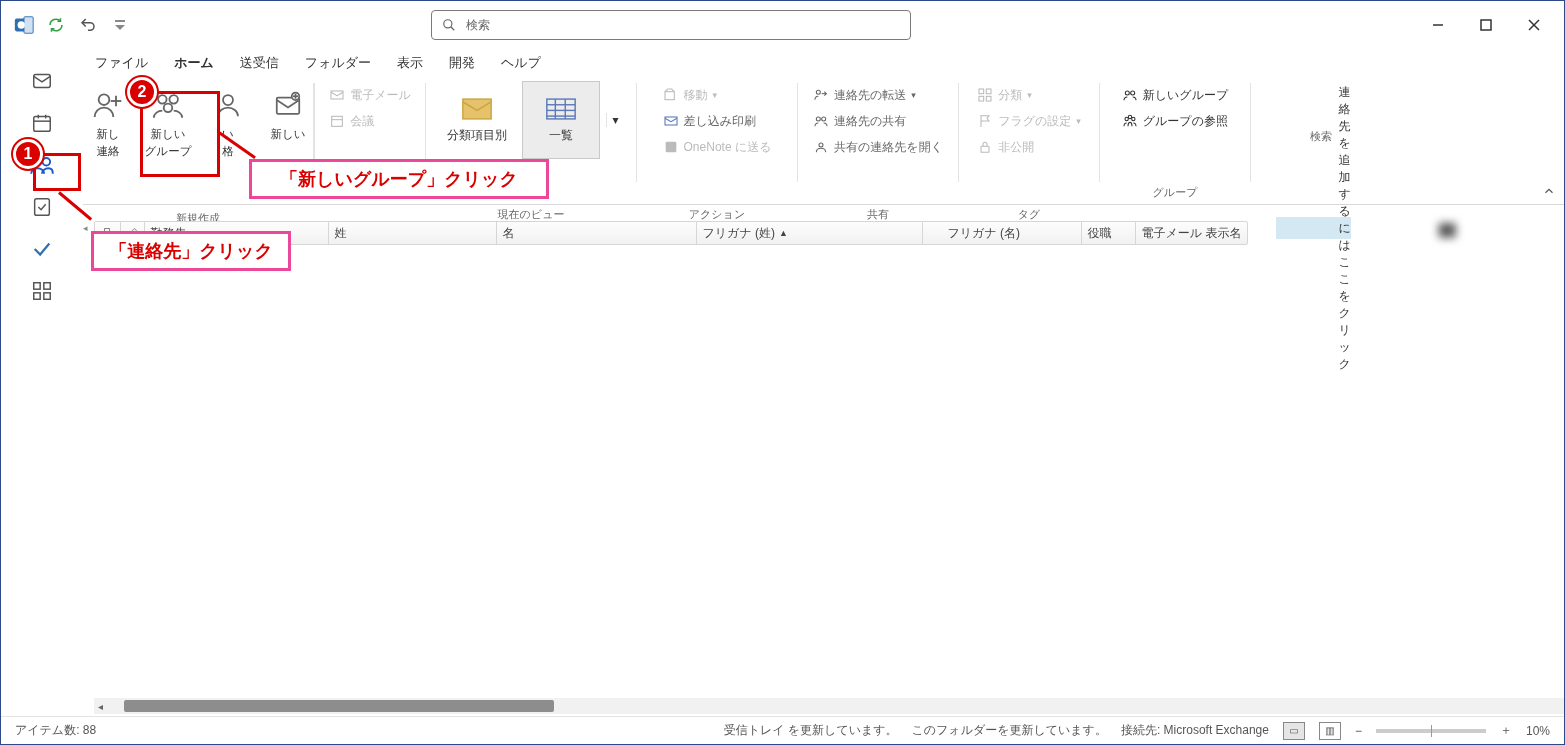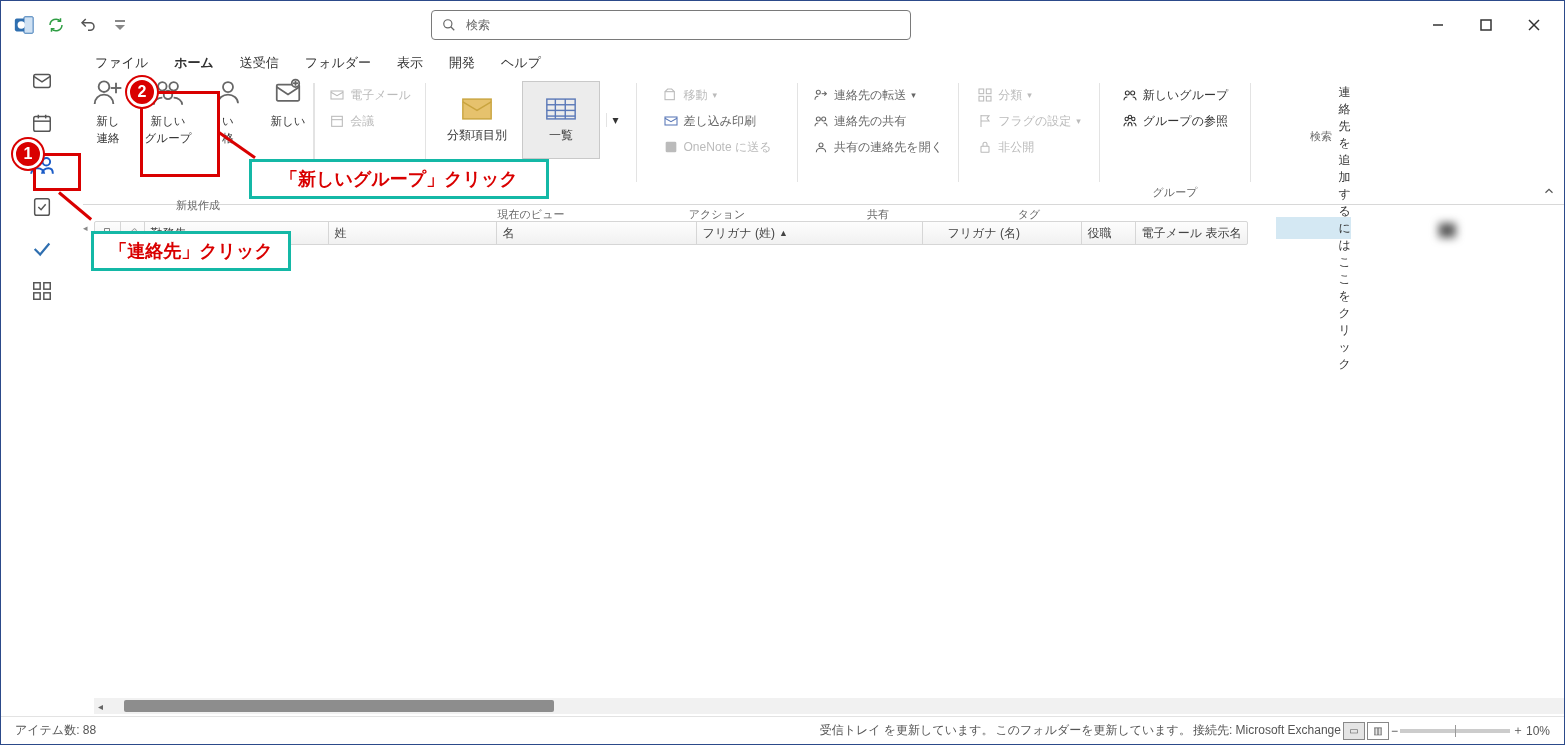--- a/index.html
+++ b/index.html
@@ -159,31 +159,31 @@
   .list-scroll-h .arrow.right{margin-left:auto;}
   
   .statusbar {
     position:absolute; left:0; right:0; bottom:0; height:28px;
     background:#fff;
     border-top:1px solid #e3e3e3;
     display:flex; align-items:center;
     font-size:12px; color:#555;
     padding:0 14px;
   }
-  .statusbar .right { margin-left:auto; display:flex; align-items:center; gap:2px;}
+  .statusbar .right { margin-left:auto; display:flex; align-items:center; gap:14px;}
   .zoomslider { width:110px; height:4px; background:#ccc; position:relative;}
   .zoomslider::before{content:"";position:absolute;left:50%;top:-4px;width:1px;height:12px;background:#999;}
   .viewmode { width:22px;height:18px;border:1px solid #888;display:inline-flex;align-items:center;justify-content:center;font-size:10px;}
   .viewmode.active{background:#e5e5e5;}
   
   .ann-box {
     position:absolute; border:3px solid #d90000; background:transparent;
   }
   .ann-label {
-    position:absolute; border:3px solid #14b8a6; background:#fff;
+    position:absolute; border:3px solid #ec4899; background:#fff;
     color:#d90000; font-weight:700; font-size:18px;
     display:flex; align-items:center; justify-content:center;
     padding:6px 10px;
   }
   .ann-badge {
     position:absolute; width:30px; height:30px; border-radius:50%;
     background:#d90000; border:3px solid #fff;
     color:#fff; font-weight:700; font-size:16px;
     display:flex; align-items:center; justify-content:center;
     box-shadow:0 0 0 2px #d90000;
@@ -308,21 +308,21 @@
           <rect x="3" y="14" width="7" height="7"></rect>
           <rect x="14" y="14" width="7" height="7"></rect>
         </svg>
       </div>
   </div>
 
   <div style="width:82px;"></div>
 
   <div class="ribbon-groups">
 
-    <div class="rgroup" style="width:230px;justify-content:center;">
+    <div class="rgroup" style="width:230px;">
       <div class="body">
         <div class="bigbtn">
           <div class="bicon">
               <svg width="32" height="32" viewBox="0 0 24 24" fill="none" stroke="#666" stroke-width="1.4">
                 <circle cx="9" cy="8" r="4"></circle>
                 <path d="M2 21c0-4 3-7 7-7s7 3 7 7"></path>
                 <line x1="18" y1="5" x2="18" y2="13"></line>
                 <line x1="14" y1="9" x2="22" y2="9"></line>
               </svg>
             </div>

